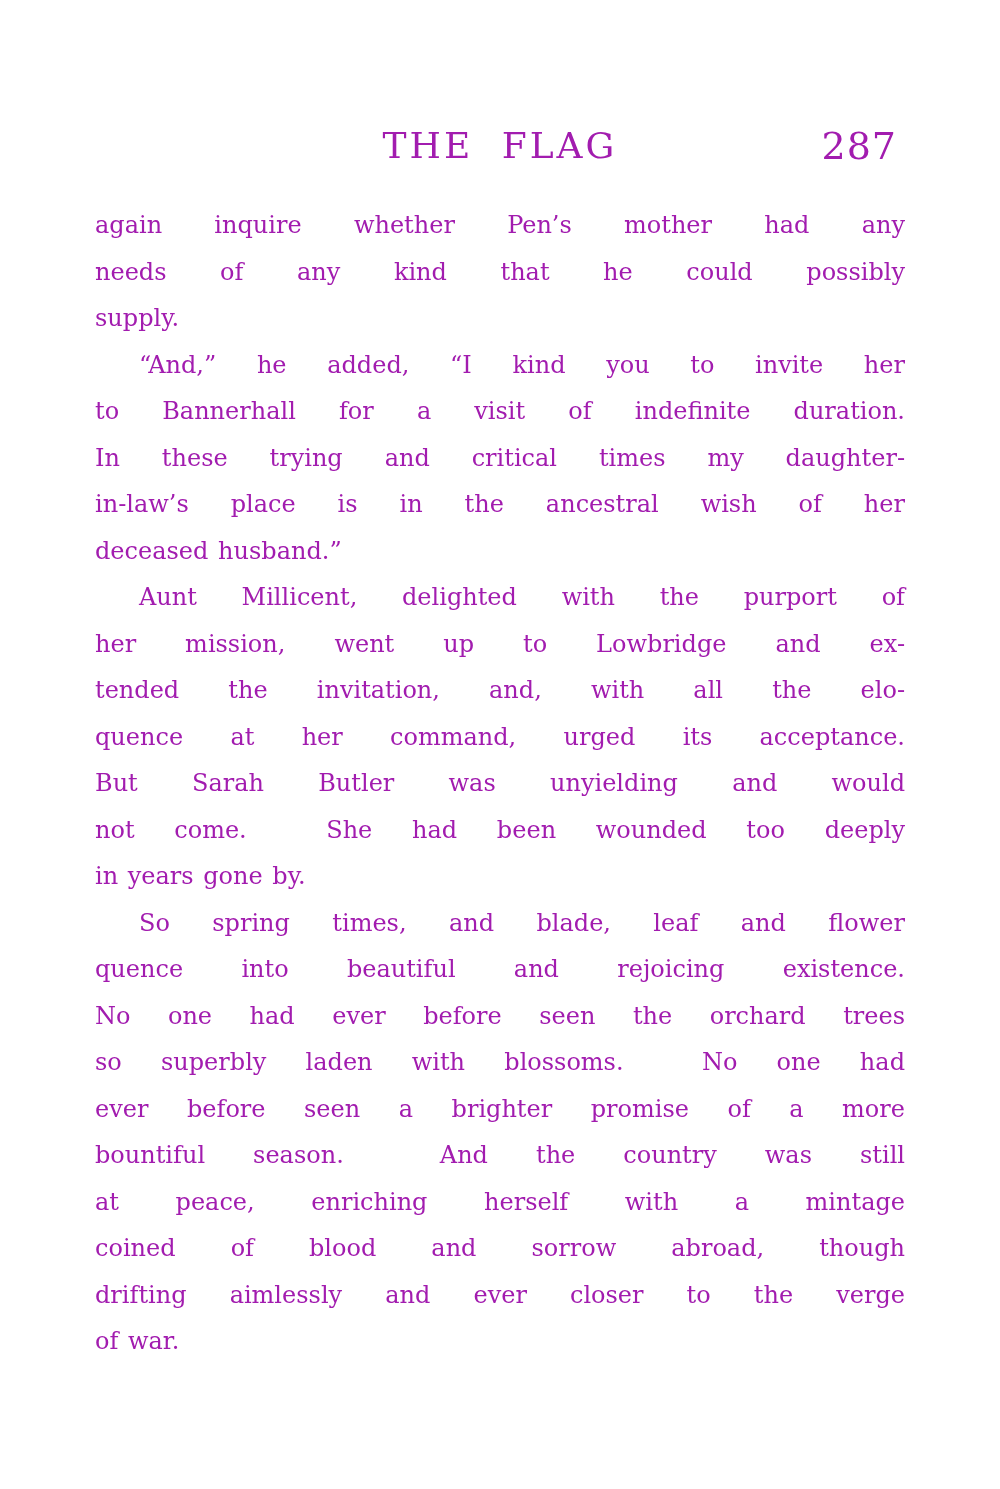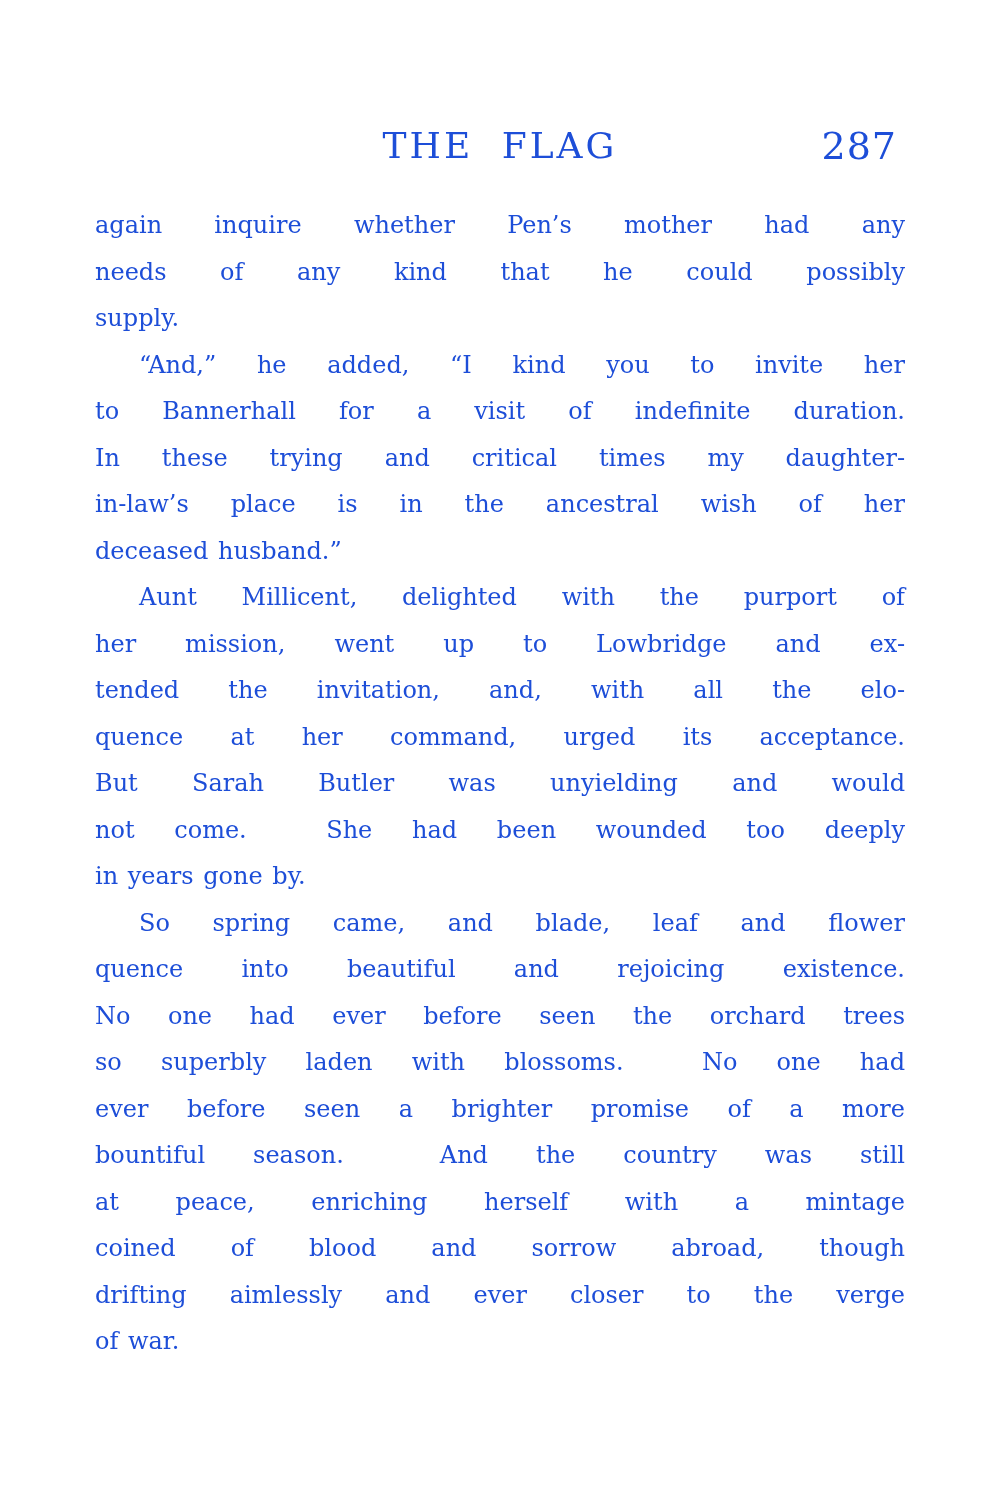--- a/index.html
+++ b/index.html
@@ -7,21 +7,21 @@
     padding: 0;
     background: #ffffff;
   }
   .page {
     position: relative;
     width: 1000px;
     height: 1489px;
     background: #ffffff;
     overflow: hidden;
     font-family: "DejaVu Serif", "Liberation Serif", serif;
-    color: #1d4ed8;
+    color: #a21caf;
   }
   .header {
     position: absolute;
     top: 121px;
     left: 95px;
     width: 810px;
     height: 50px;
     line-height: 50px;
   }
   .running-title {
@@ -82,21 +82,21 @@
     <div class="line">In these trying and critical times my daughter-</div>
     <div class="line">in-law’s place is in the ancestral wish of her</div>
     <div class="line last">deceased husband.”</div>
     <div class="line indent">Aunt Millicent, delighted with the purport of</div>
     <div class="line">her mission, went up to Lowbridge and ex-</div>
     <div class="line">tended the invitation, and, with all the elo-</div>
     <div class="line">quence at her command, urged its acceptance.</div>
     <div class="line">But Sarah Butler was unyielding and would</div>
     <div class="line">not come.&nbsp; She had been wounded too deeply</div>
     <div class="line last">in years gone by.</div>
-    <div class="line indent">So spring came, and blade, leaf and flower</div>
+    <div class="line indent">So spring times, and blade, leaf and flower</div>
     <div class="line">quence into beautiful and rejoicing existence.</div>
     <div class="line">No one had ever before seen the orchard trees</div>
     <div class="line">so superbly laden with blossoms.&nbsp; No one had</div>
     <div class="line">ever before seen a brighter promise of a more</div>
     <div class="line">bountiful season.&nbsp; And the country was still</div>
     <div class="line">at peace, enriching herself with a mintage</div>
     <div class="line">coined of blood and sorrow abroad, though</div>
     <div class="line">drifting aimlessly and ever closer to the verge</div>
     <div class="line last">of war.</div>
   </div>

